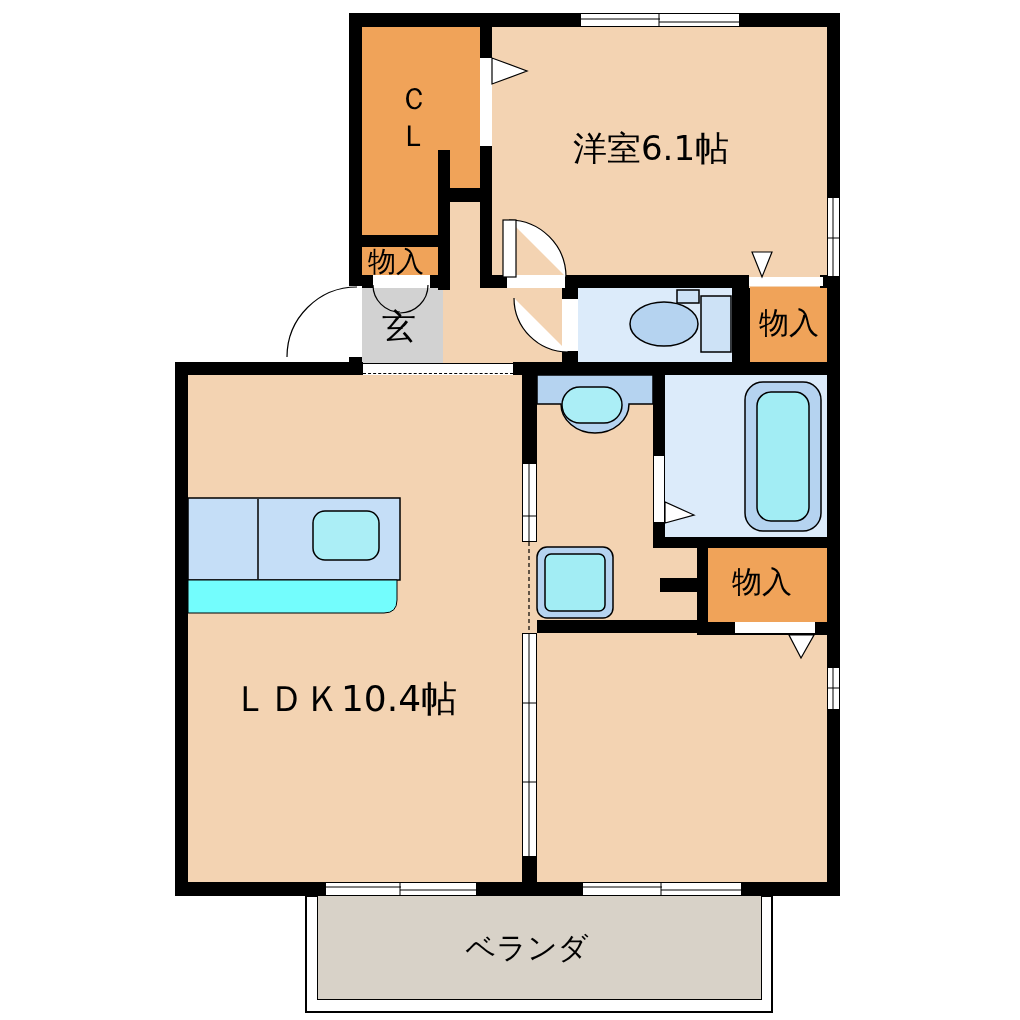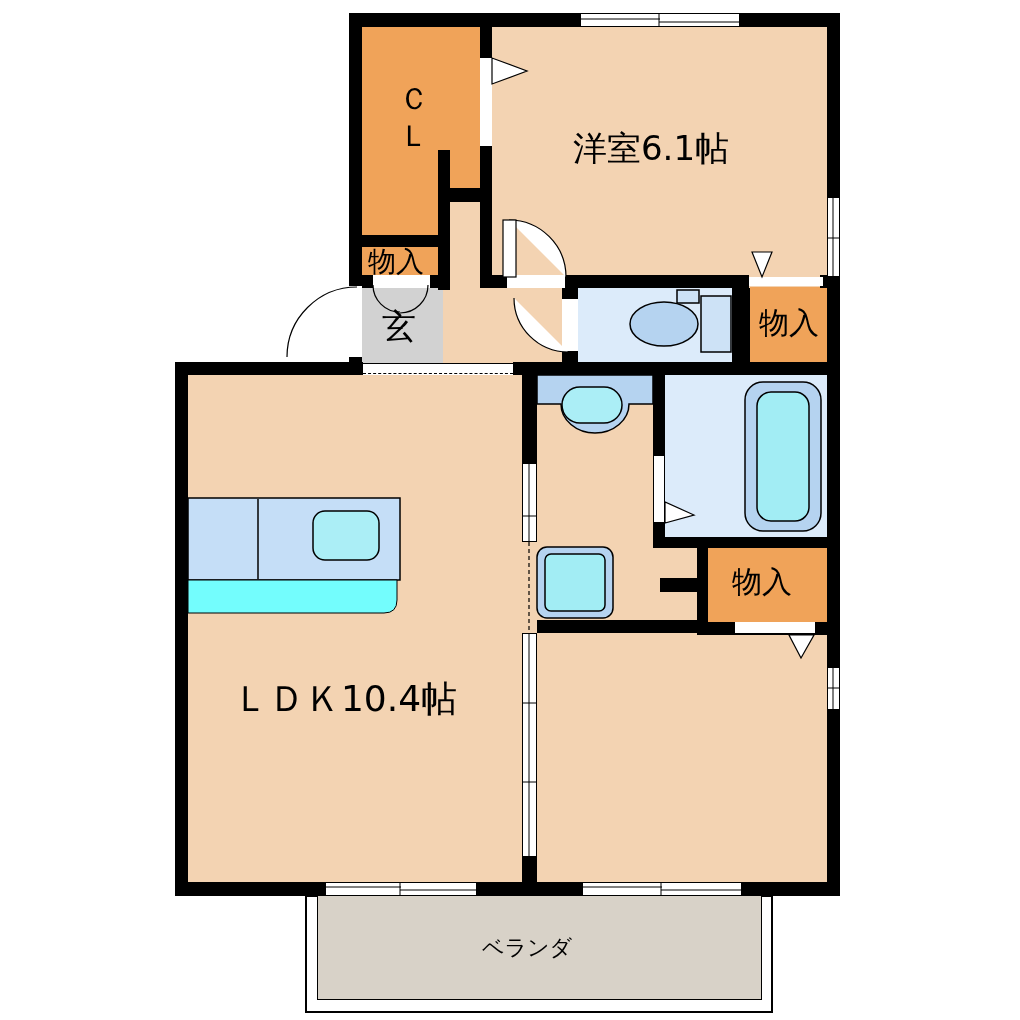--- a/index.html
+++ b/index.html
@@ -159,15 +159,15 @@
     <line x1="529" y1="542" x2="529" y2="633" stroke="#000" stroke-width="1.2" stroke-dasharray="4,3"></line>
   </svg>
 
   <div class="lbl" style="left:416px;top:117px;font-size:30px;width:34px;white-space:normal;word-break:break-all;line-height:37px;">ＣＬ</div>
   <div class="lbl" style="left:622px;top:149px;font-size:34px;margin-left:29px;">洋室6.1帖</div>
   <div class="lbl" style="left:396px;top:262px;font-size:28px;">物入</div>
   <div class="lbl" style="left:399px;top:327px;font-size:34px;">玄</div>
   <div class="lbl" style="left:789px;top:323px;font-size:30px;">物入</div>
   <div class="lbl" style="left:762px;top:582px;font-size:30px;">物入</div>
   <div class="lbl" style="left:345px;top:699px;font-size:36px;">ＬＤＫ10.4帖</div>
-  <div class="lbl" style="left:527px;top:948px;font-size:22px;">ベランダ</div>
+  <div class="lbl" style="left:527px;top:948px;font-size:30px;">ベランダ</div>
 
 </div>
 
 </body></html>

